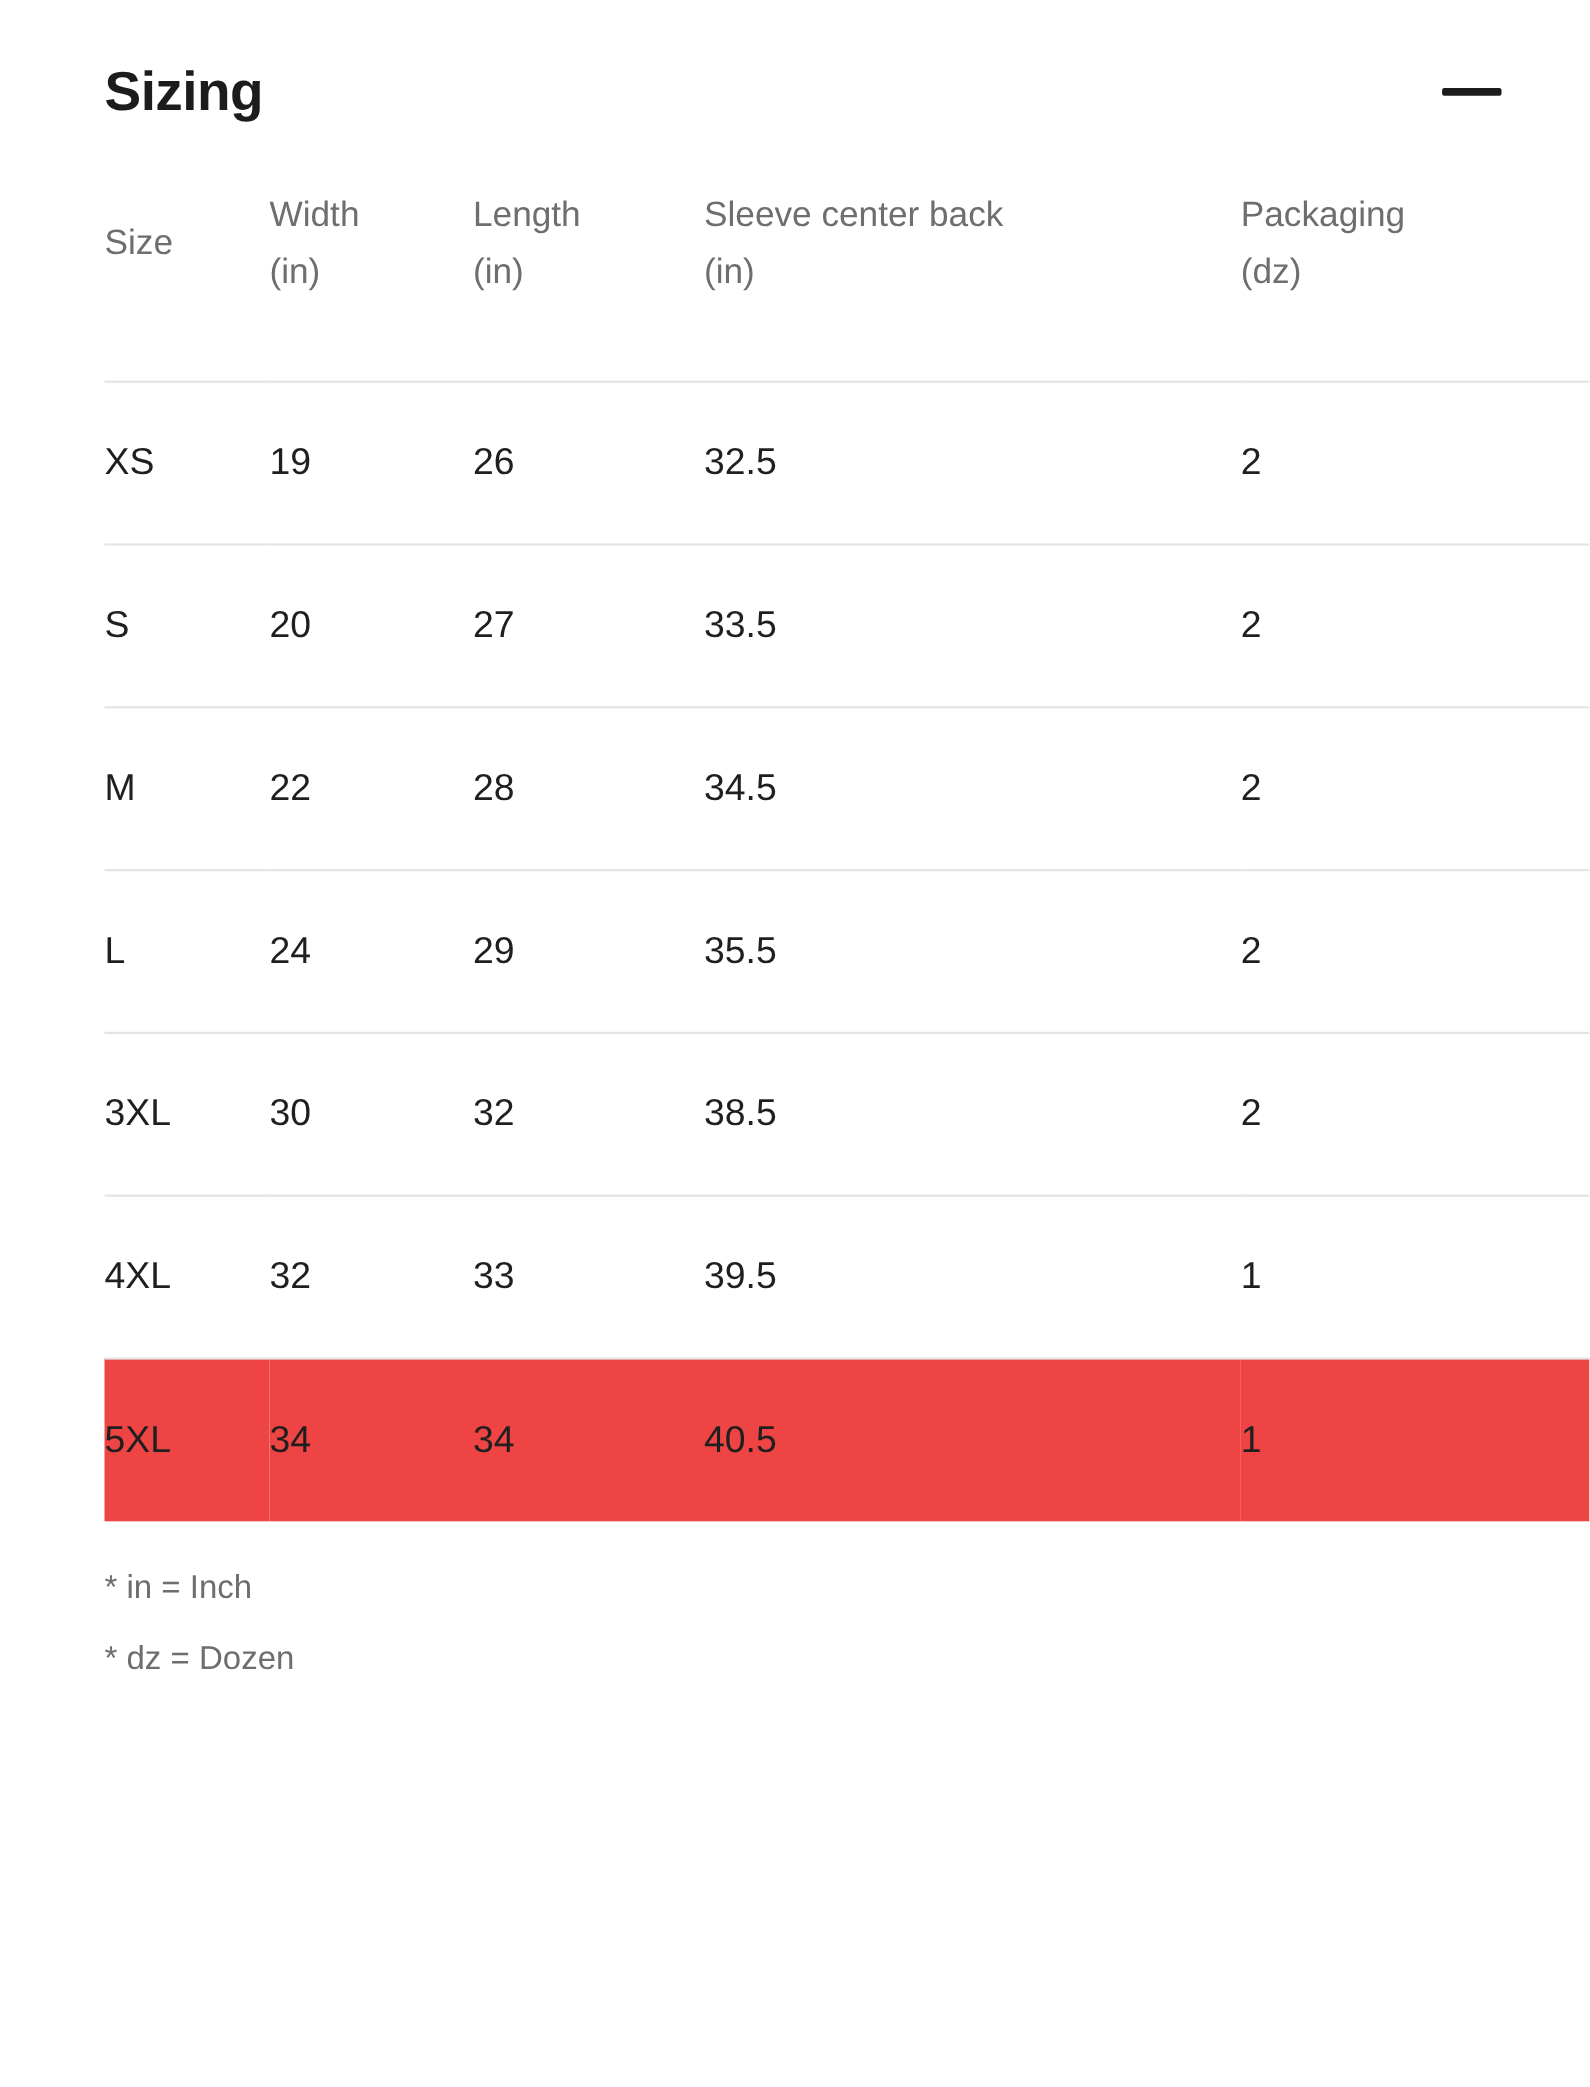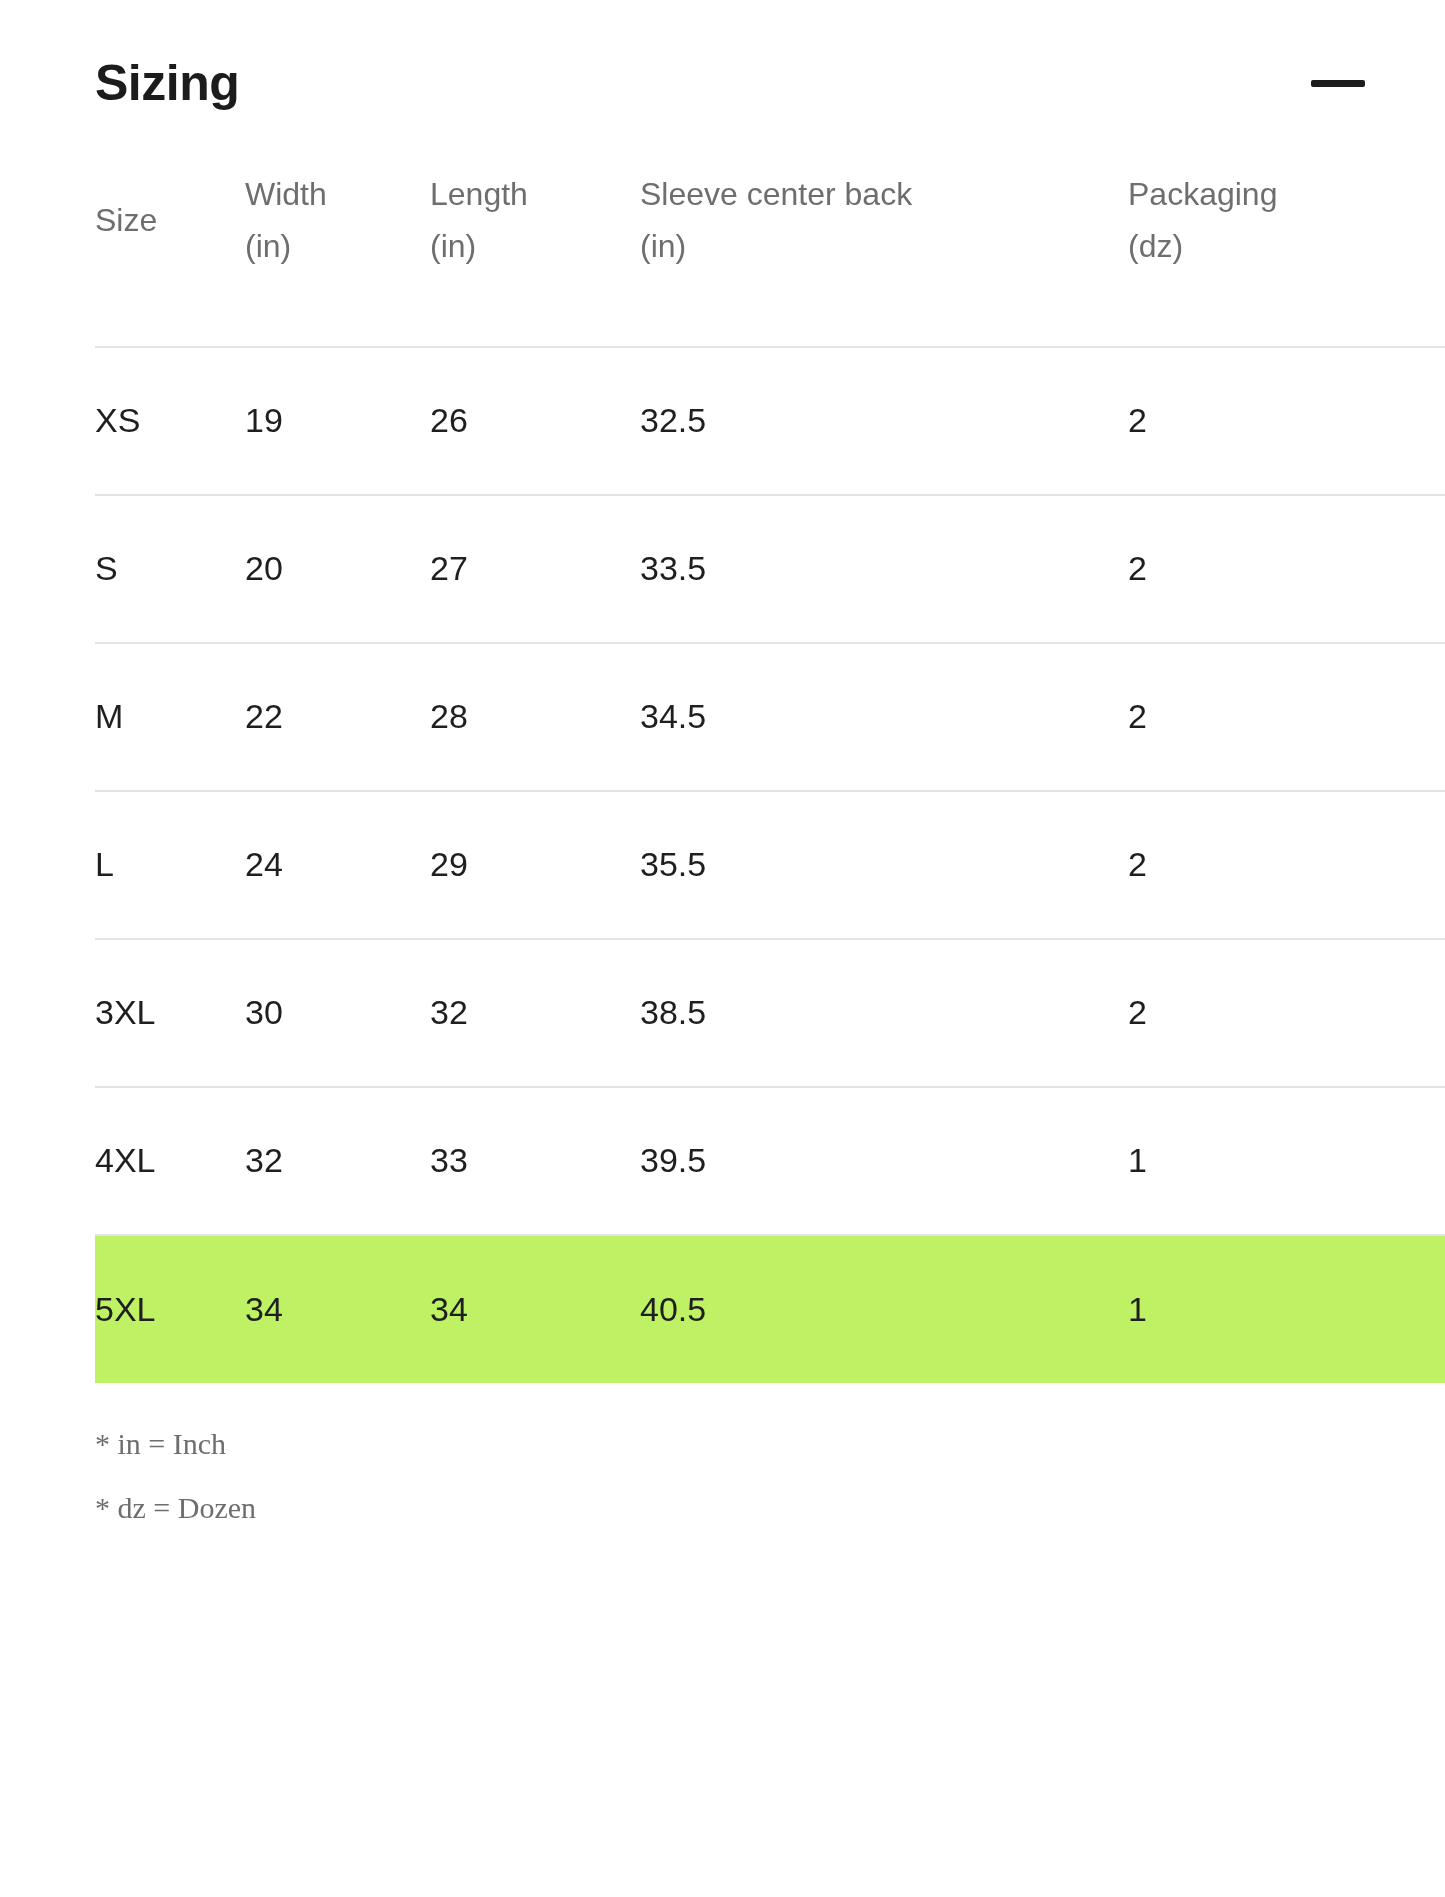--- a/index.html
+++ b/index.html
@@ -70,24 +70,24 @@
   tbody td {
     font-size: 34px;
     font-weight: 400;
     color: #1f1f1f;
     height: 148px;
     vertical-align: middle;
     padding: 0;
   }
   tbody tr { border-bottom: 2px solid #e4e4e4; }
   tbody tr.highlight {
-    background: #bef264;
+    background: #ef4444;
     border-bottom: none;
   }
-  .footnotes { margin-top: 46px; font-family: Liberation Serif, serif; }
+  .footnotes { margin-top: 46px; }
   .footnote {
     margin: 0 0 34px 0;
     font-size: 30px;
     color: #6e6e6e;
     line-height: 1;
   }
 </style>
 </head>
 <body>
 

